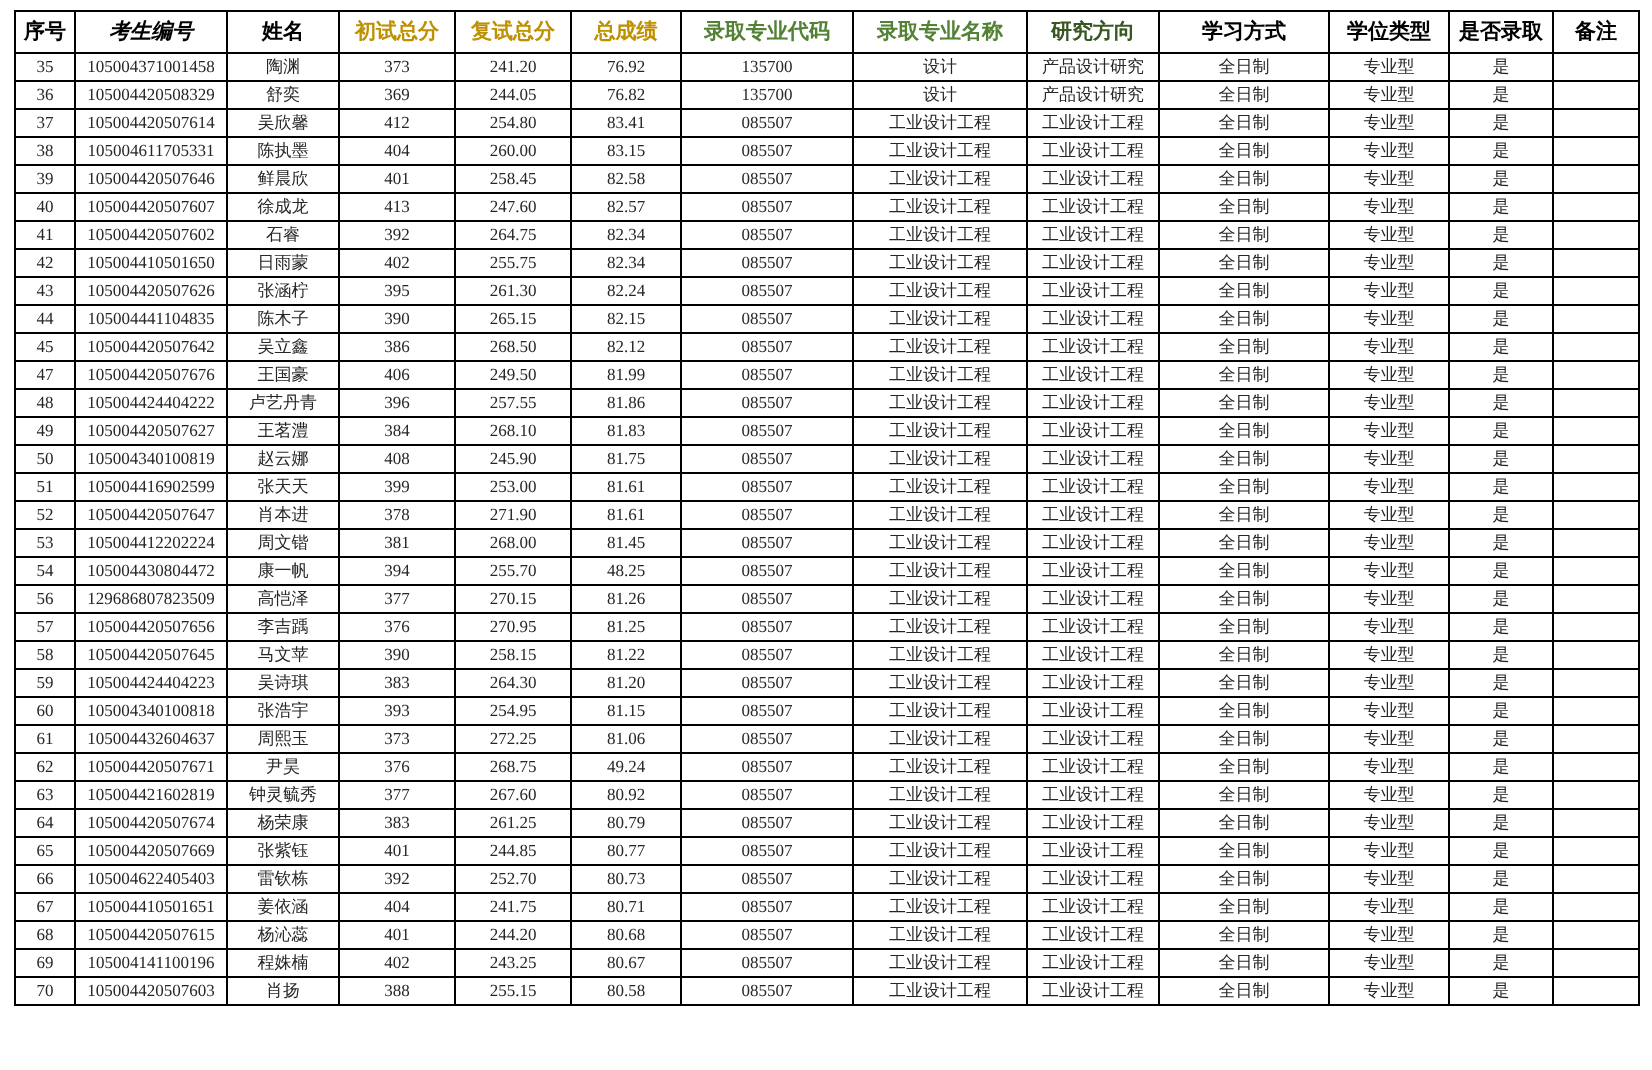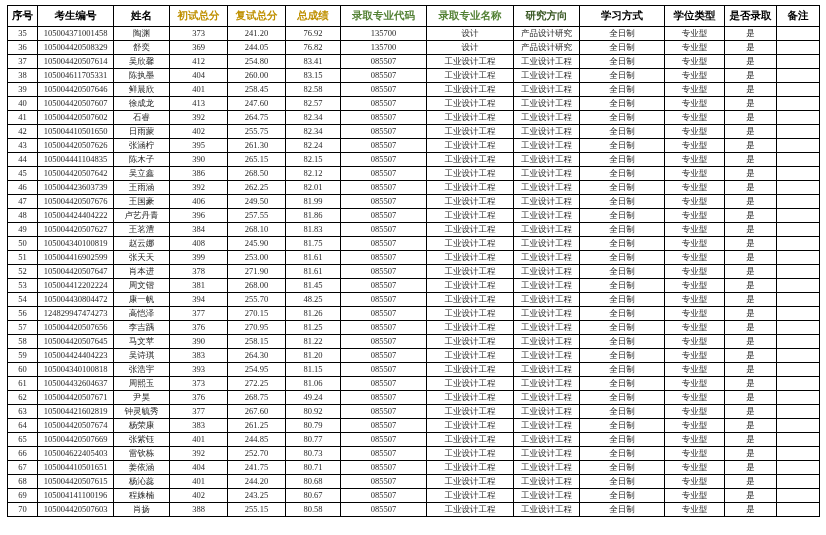--- a/index.html
+++ b/index.html
@@ -78,21 +78,21 @@
         <col class="c7">
         <col class="c8">
         <col class="c9">
       <col class="c10">
         <col class="c11">
         <col class="c12">
     </colgroup>
     <thead>
       <tr>
           <th style="color: rgb(0, 0, 0);">序号</th>
-          <th style="color: rgb(0, 0, 0);">考生编号</th>
+          <th style="color: rgb(0, 0, 0); font-style: italic;">考生编号</th>
           <th style="color: rgb(0, 0, 0);">姓名</th>
           <th style="color: rgb(191, 144, 0);">初试总分</th>
           <th style="color: rgb(191, 144, 0);">复试总分</th>
           <th style="color: rgb(191, 144, 0);">总成绩</th>
           <th style="color: rgb(83, 129, 53);">录取专业代码</th>
           <th style="color: rgb(83, 129, 53);">录取专业名称</th>
           <th style="color: rgb(56, 87, 35);">研究方向</th>
           <th style="color: rgb(0, 0, 0);">学习方式</th>
           <th style="color: rgb(0, 0, 0);">学位类型</th>
           <th style="color: rgb(0, 0, 0);">是否录取</th>
@@ -259,35 +259,20 @@
           <td>82.12</td>
           <td>085507</td>
           <td>工业设计工程</td>
           <td>工业设计工程</td>
           <td>全日制</td>
           <td>专业型</td>
           <td>是</td>
           <td></td>
         </tr>
         <tr>
-          <td>46</td>
-          <td>105004423603739</td>
-          <td>王雨涵</td>
-          <td>392</td>
-          <td>262.25</td>
-          <td>82.01</td>
-          <td>085507</td>
-          <td>工业设计工程</td>
-          <td>工业设计工程</td>
-          <td>全日制</td>
-          <td>专业型</td>
-          <td>是</td>
-          <td></td>
-        </tr>
-        <tr>
           <td>47</td>
           <td>105004420507676</td>
           <td>王国豪</td>
           <td>406</td>
           <td>249.50</td>
           <td>81.99</td>
           <td>085507</td>
           <td>工业设计工程</td>
           <td>工业设计工程</td>
           <td>全日制</td>
@@ -395,21 +380,21 @@
           <td>085507</td>
           <td>工业设计工程</td>
           <td>工业设计工程</td>
           <td>全日制</td>
           <td>专业型</td>
           <td>是</td>
           <td></td>
         </tr>
         <tr>
           <td>56</td>
-          <td>124829947474273</td>
+          <td>129686807823509</td>
           <td>高恺泽</td>
           <td>377</td>
           <td>270.15</td>
           <td>81.26</td>
           <td>085507</td>
           <td>工业设计工程</td>
           <td>工业设计工程</td>
           <td>全日制</td>
           <td>专业型</td>
           <td>是</td>

